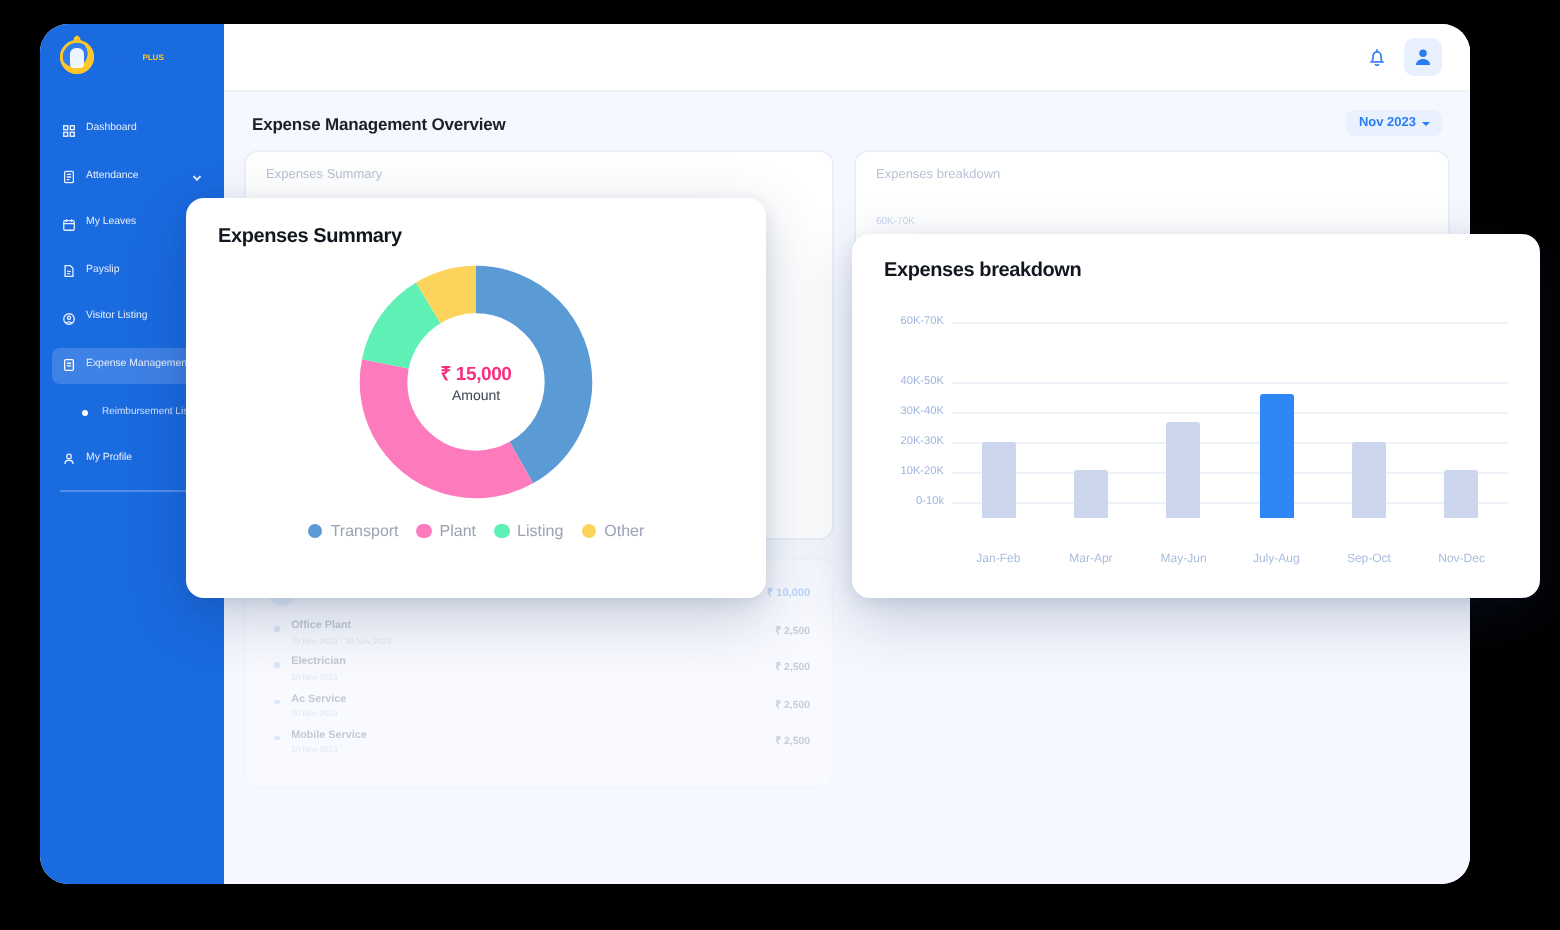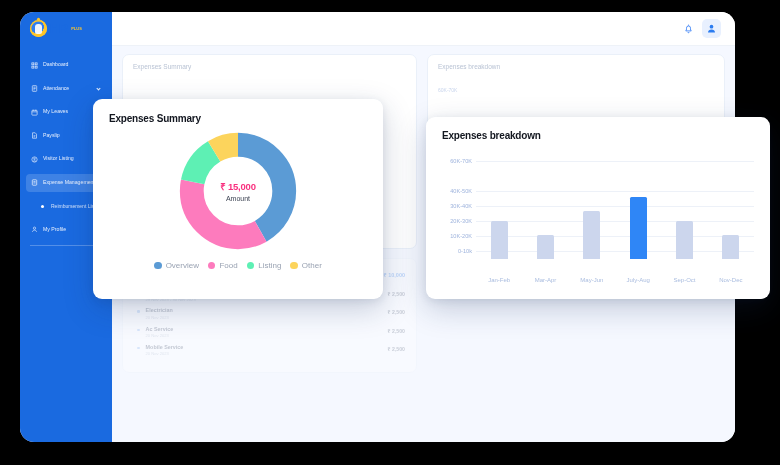--- a/index.html
+++ b/index.html
@@ -332,20 +332,27 @@
       <span class="avatar">
         <svg viewBox="0 0 16 16" fill="#2b7cf0">
           <circle cx="8" cy="5.3" r="2.7"></circle>
           <path d="M2.9 13.8c0-2.8 2.3-4.4 5.1-4.4s5.1 1.6 5.1 4.4z"></path>
         </svg>
       </span>
     </div>
 
     <div class="content">
 
+      <div class="page-head">
+        <div class="page-title">Expense Management Overview</div>
+        <div class="month-pill">
+          <span>Nov 2023</span>
+          <span class="month-caret"></span>
+        </div>
+      </div>
 
       <div class="cards-row">
         <div class="bg-card left">
           <div class="bg-card-title">Expenses Summary</div>
         </div>
         <div class="bg-card right">
           <div class="bg-card-title">Expenses breakdown</div>
           <div class="bg-axis">60K-70K</div>
         </div>
       </div>
@@ -419,25 +426,25 @@
         <div class="donut-center">
           <div class="donut-amount">₹ 15,000</div>
           <div class="donut-label">Amount</div>
         </div>
       </div>
     </div>
 
     <div class="legend" id="donut-legend">
         <div class="legend-item">
           <span class="legend-dot" style="background: rgb(91, 155, 213);"></span>
-          <span class="legend-text">Overview</span>
+          <span class="legend-text">Transport</span>
         </div>
         <div class="legend-item">
           <span class="legend-dot" style="background: rgb(253, 123, 189);"></span>
-          <span class="legend-text">Food</span>
+          <span class="legend-text">Plant</span>
         </div>
         <div class="legend-item">
           <span class="legend-dot" style="background: rgb(94, 240, 180);"></span>
           <span class="legend-text">Listing</span>
         </div>
         <div class="legend-item">
           <span class="legend-dot" style="background: rgb(252, 212, 92);"></span>
           <span class="legend-text">Other</span>
         </div>
       </div>

